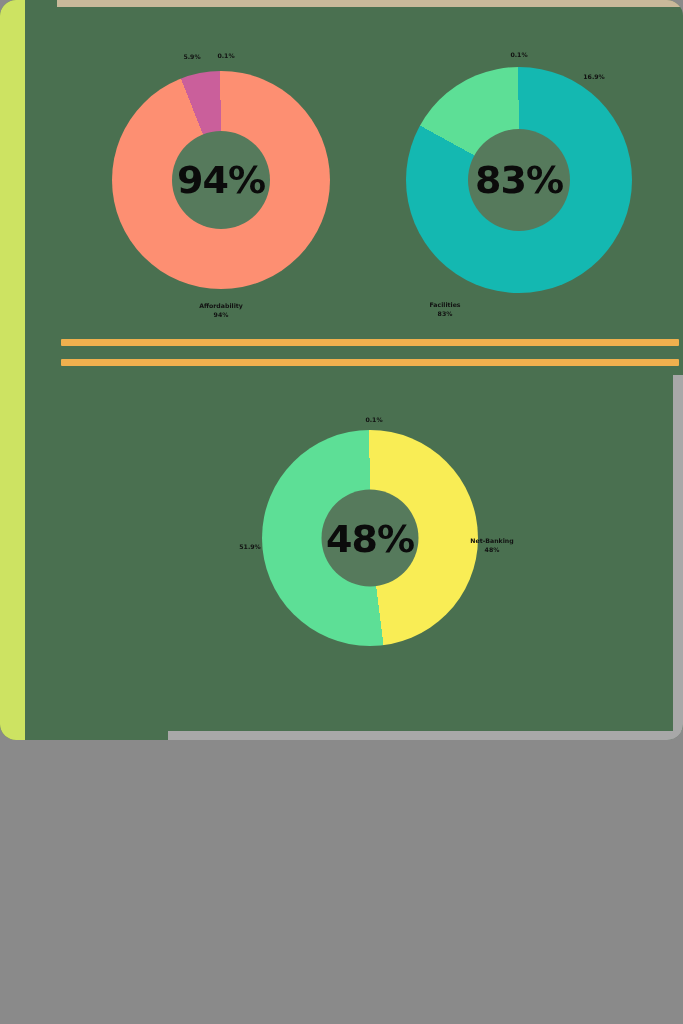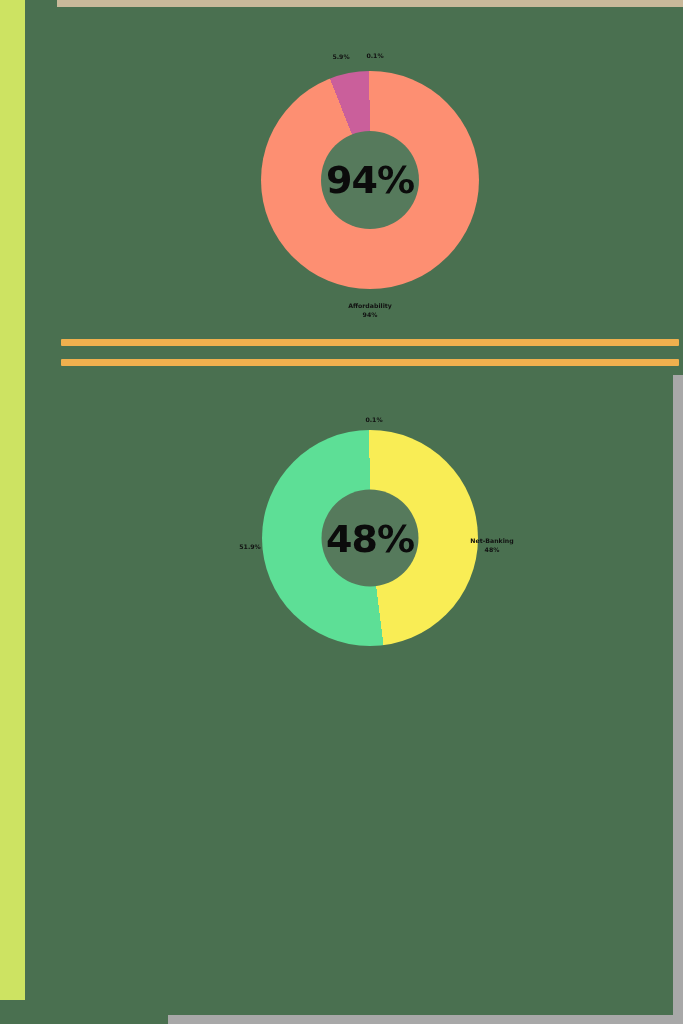--- a/index.html
+++ b/index.html
@@ -7,23 +7,24 @@
     margin: 0;
     padding: 0;
     background: #8a8a8a;
   }
   body {
     font-family: "DejaVu Sans", "Liberation Sans", sans-serif;
   }
   #page {
     position: relative;
     width: 683px;
-    height: 1024px;
+    height: 740px;
     overflow: hidden;
     background: #4a7050;
+    border-radius: 16px;
   }
   
   .top-bar {
     position: absolute;
     left: 57px;
     top: 0;
     width: 626px;
     height: 7px;
     background: #c9b99a;
   }
@@ -162,20 +163,35 @@
           </div>
           <div class="slice-label" style="left:80px; top:-14px;">5.9%</div>
           <div class="slice-label" style="left:114px; top:-15px;">0.1%</div>
           <div class="main-label" style="left:109px; top:240px;">
             <div>Affordability</div>
             <div>94%</div>
           </div>
         </div>
       </div>
 
+      <div class="chart-cell">
+        <div class="donut-wrap">
+          <div class="donut" id="donut2" style="width: 226px; height: 226px; background: conic-gradient(rgb(20, 184, 177) 0deg, rgb(20, 184, 177) 298.8deg, rgb(93, 223, 150) 298.8deg, rgb(93, 223, 150) 359.64deg, rgb(20, 184, 177) 359.64deg, rgb(20, 184, 177) 360deg);">
+            <div class="donut-hole" style="width:102px;height:102px;">
+              <span class="donut-center-text" style="font-size:38px;">83%</span>
+            </div>
+          </div>
+          <div class="slice-label" style="left:113px; top:-12px;">0.1%</div>
+          <div class="slice-label" style="left:188px; top:10px;">16.9%</div>
+          <div class="main-label" style="left:39px; top:243px;">
+            <div>Facilities</div>
+            <div>83%</div>
+          </div>
+        </div>
+      </div>
 
     </div>
 
     <div class="divider"></div>
     <div class="row-gap"></div>
 
     <div class="chart-row">
 
 
 

